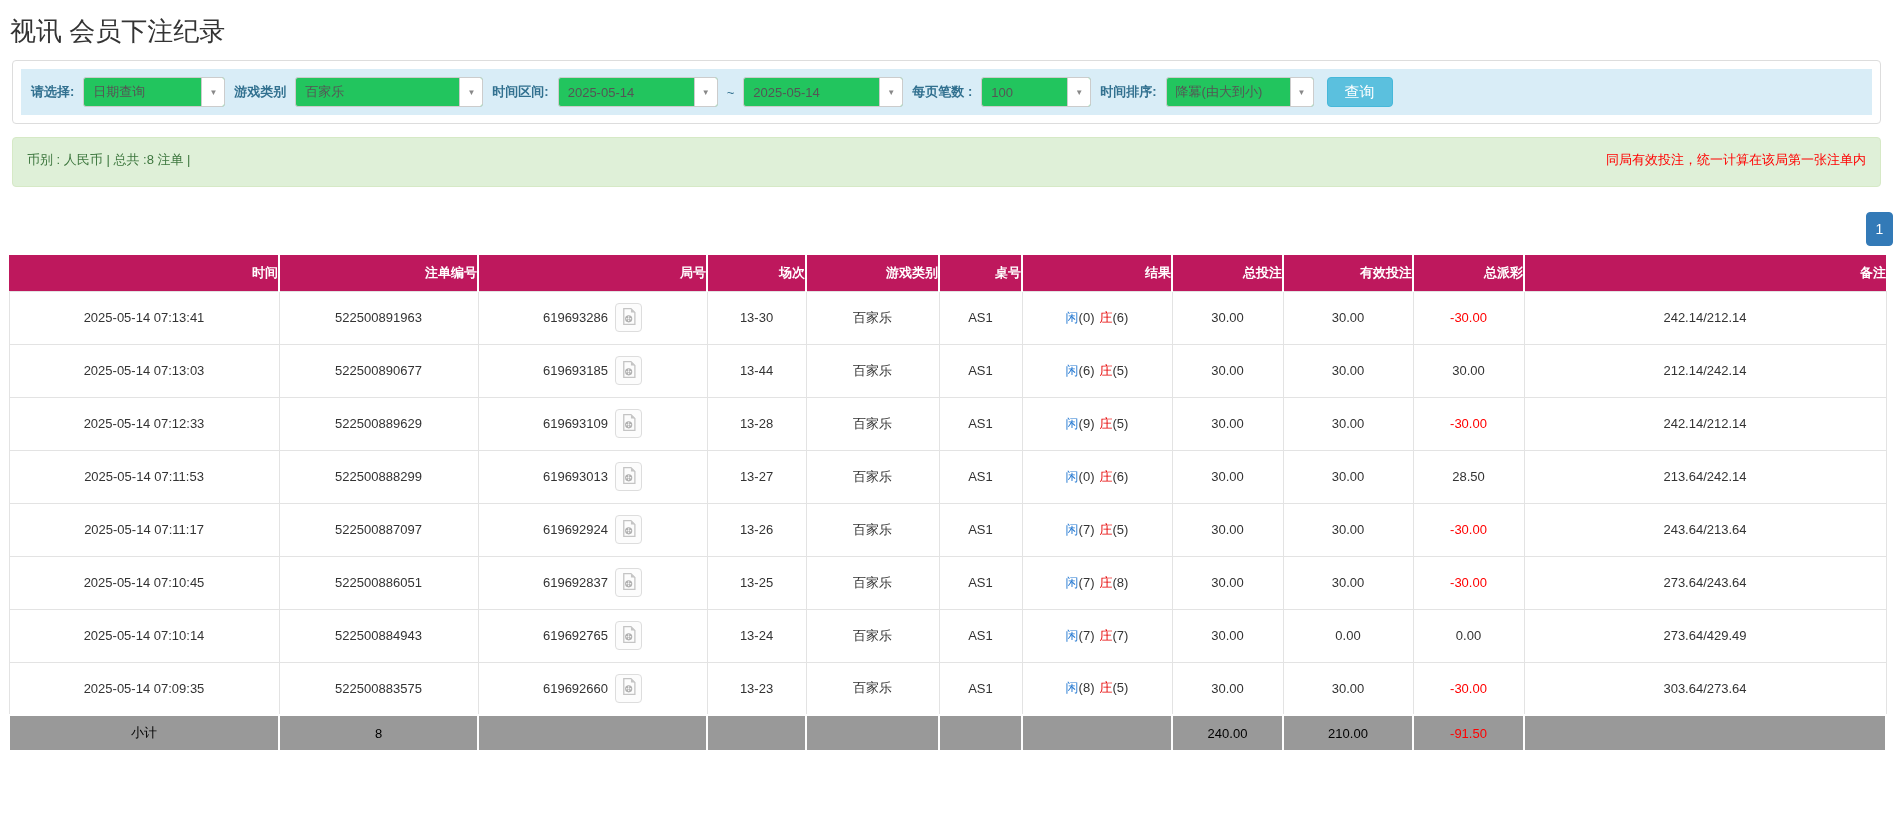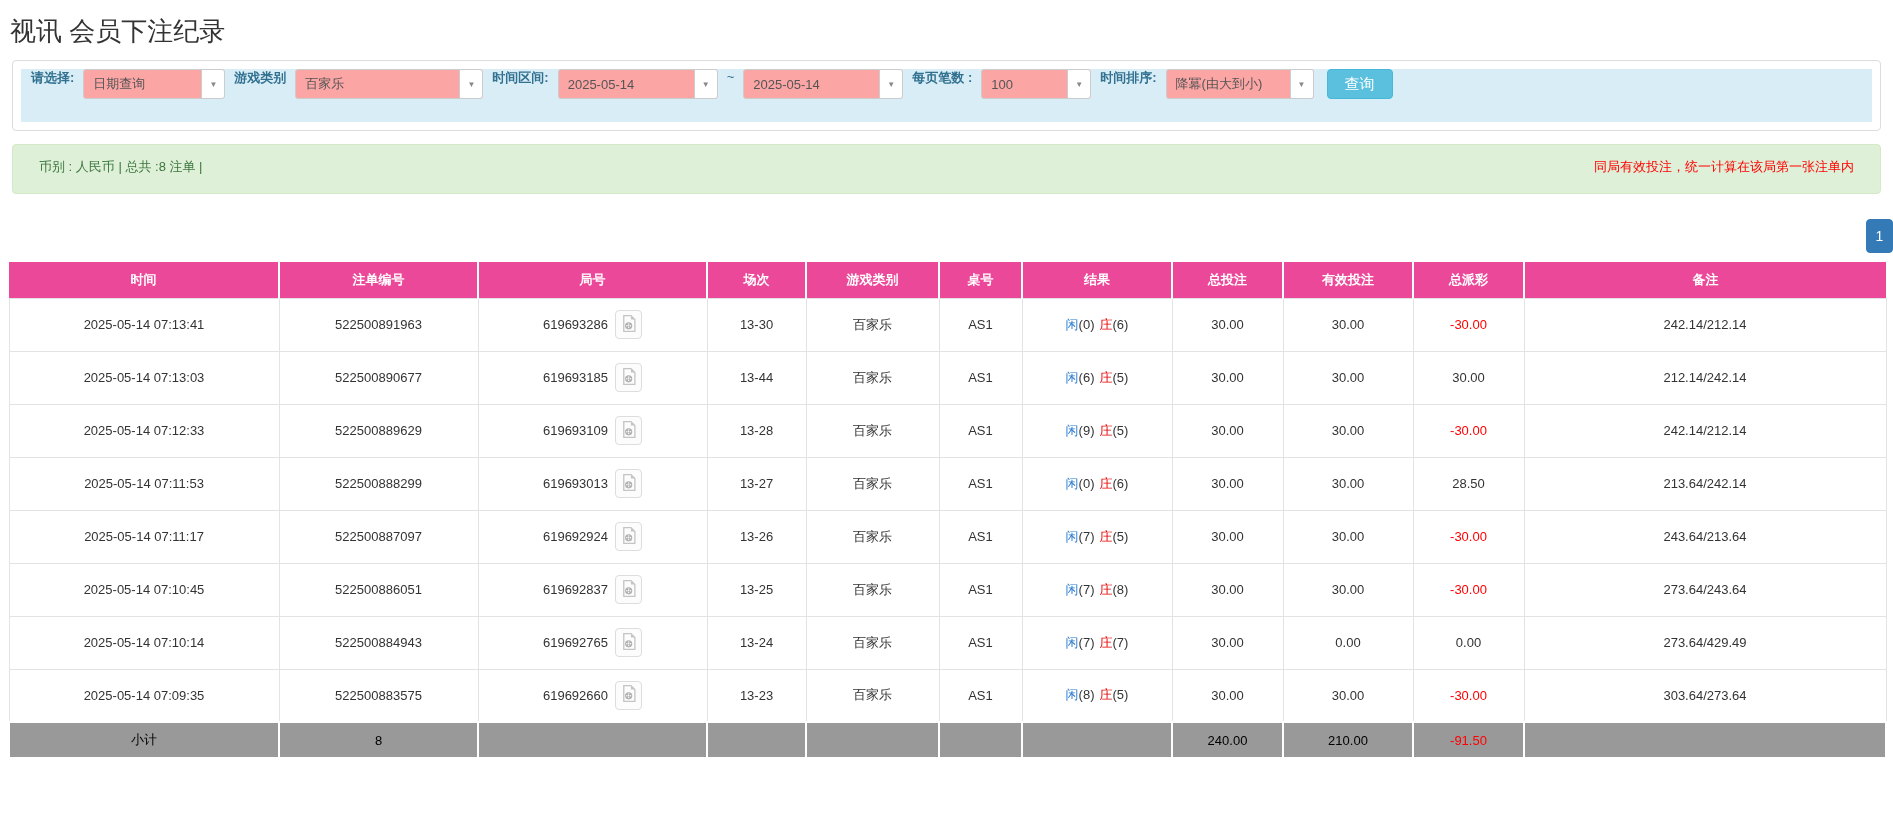--- a/index.html
+++ b/index.html
@@ -12,62 +12,62 @@
   .page-title {
     font-size:26px; font-weight:500; color:#333;
     margin:14px 0 11px; padding-left:10px;
   }
   
   .filter-panel {
     margin:0 12px; border:1px solid #ddd; border-radius:4px;
     padding:8px; background:#fff;
   }
   .filter-bar {
-    background:#d9edf7; border-radius:0; height:53px;
-    display:flex; align-items:flex-start; padding:0 10px; gap:9px;
+    background:#d9edf7; border-radius:0; height:46px;
+    display:flex; align-items:center; padding:0 10px; gap:9px;
   }
   .flabel { color:#31708f; font-weight:bold; font-size:13px; white-space:nowrap; }
   .combo {
-    background:#fca5a5; border:1px solid #ccc; border-radius:3px;
+    background:#22c55e; border:1px solid #ccc; border-radius:3px;
     height:30px; display:flex; align-items:stretch; overflow:hidden;
   }
   .combo-text { flex:1; display:flex; align-items:center; padding:0 9px; font-size:13px; color:#555; white-space:nowrap; }
   .combo-arrow {
     width:23px; border-left:1px solid #ccc; background:#fff;
     display:flex; align-items:center; justify-content:center;
     color:#888; font-size:8px; cursor:pointer;
   }
   .w142{width:142px} .w188{width:188px} .w160{width:160px} .w110{width:110px} .w148{width:148px}
   .tilde { color:#31708f; font-size:13px; }
   .search-btn {
     background:#5bc0de; color:#fff; border:1px solid #46b8da; border-radius:4px;
     height:30px; padding:0 17px; font-size:15px; cursor:pointer; margin-left:4px;
   }
   
   .summary-bar {
     margin:13px 12px 0; background:#dff0d8; border:1px solid #d6e9c6; border-radius:4px;
     height:50px; display:flex; justify-content:space-between;
-    padding:13px 26px 0; font-size:13px;
+    padding:13px 14px 0; font-size:13px;
   }
   .summary-left { color:#3c763d; }
   .summary-right { color:#ff0000; }
   
   .pagination { margin:25px 0 9px; display:flex; justify-content:flex-end; }
   .page-btn {
     min-width:27px; height:34px; background:#337ab7; border:1px solid #337ab7;
     color:#fff; font-size:14px; border-radius:4px; cursor:pointer; padding:0 8px;
   }
   
   table.records {
     margin:0 8px; width:1877px; border-collapse:collapse; table-layout:fixed;
     font-size:13px;
   }
   table.records th {
-    background:#ec4899; color:#fff; font-weight:bold; font-size:13px;
-    height:36px; text-align:center; border-left:2px solid #fff; padding:0;
+    background:#be185d; color:#fff; font-weight:bold; font-size:13px;
+    height:36px; text-align:right; border-left:2px solid #fff; padding:0;
   }
   table.records th:first-child { border-left:none; }
   table.records td {
     border:1px solid #e3e3e3; text-align:center; height:53px;
     color:#333; padding:0 4px; background:#fff;
   }
   tr.total-row td {
     background:#999; color:#000000; border:2px solid #fff; height:36px;
   }
   .amount-blue { color:#2579d2; }

